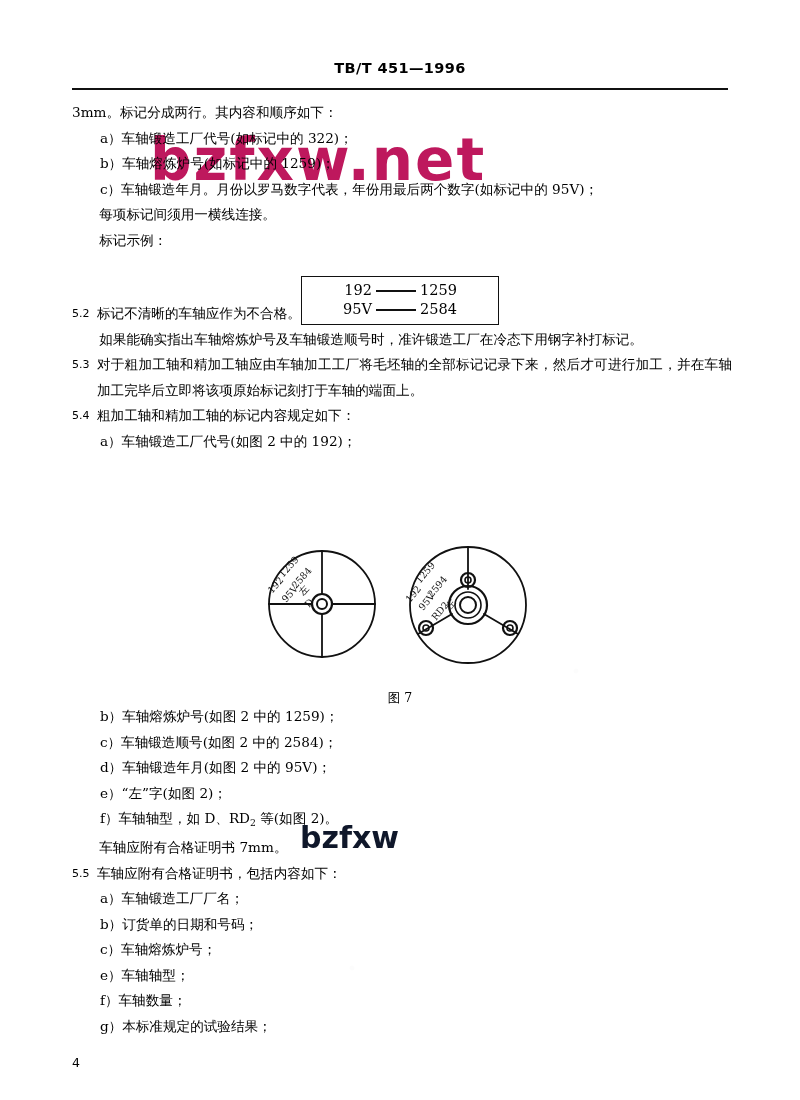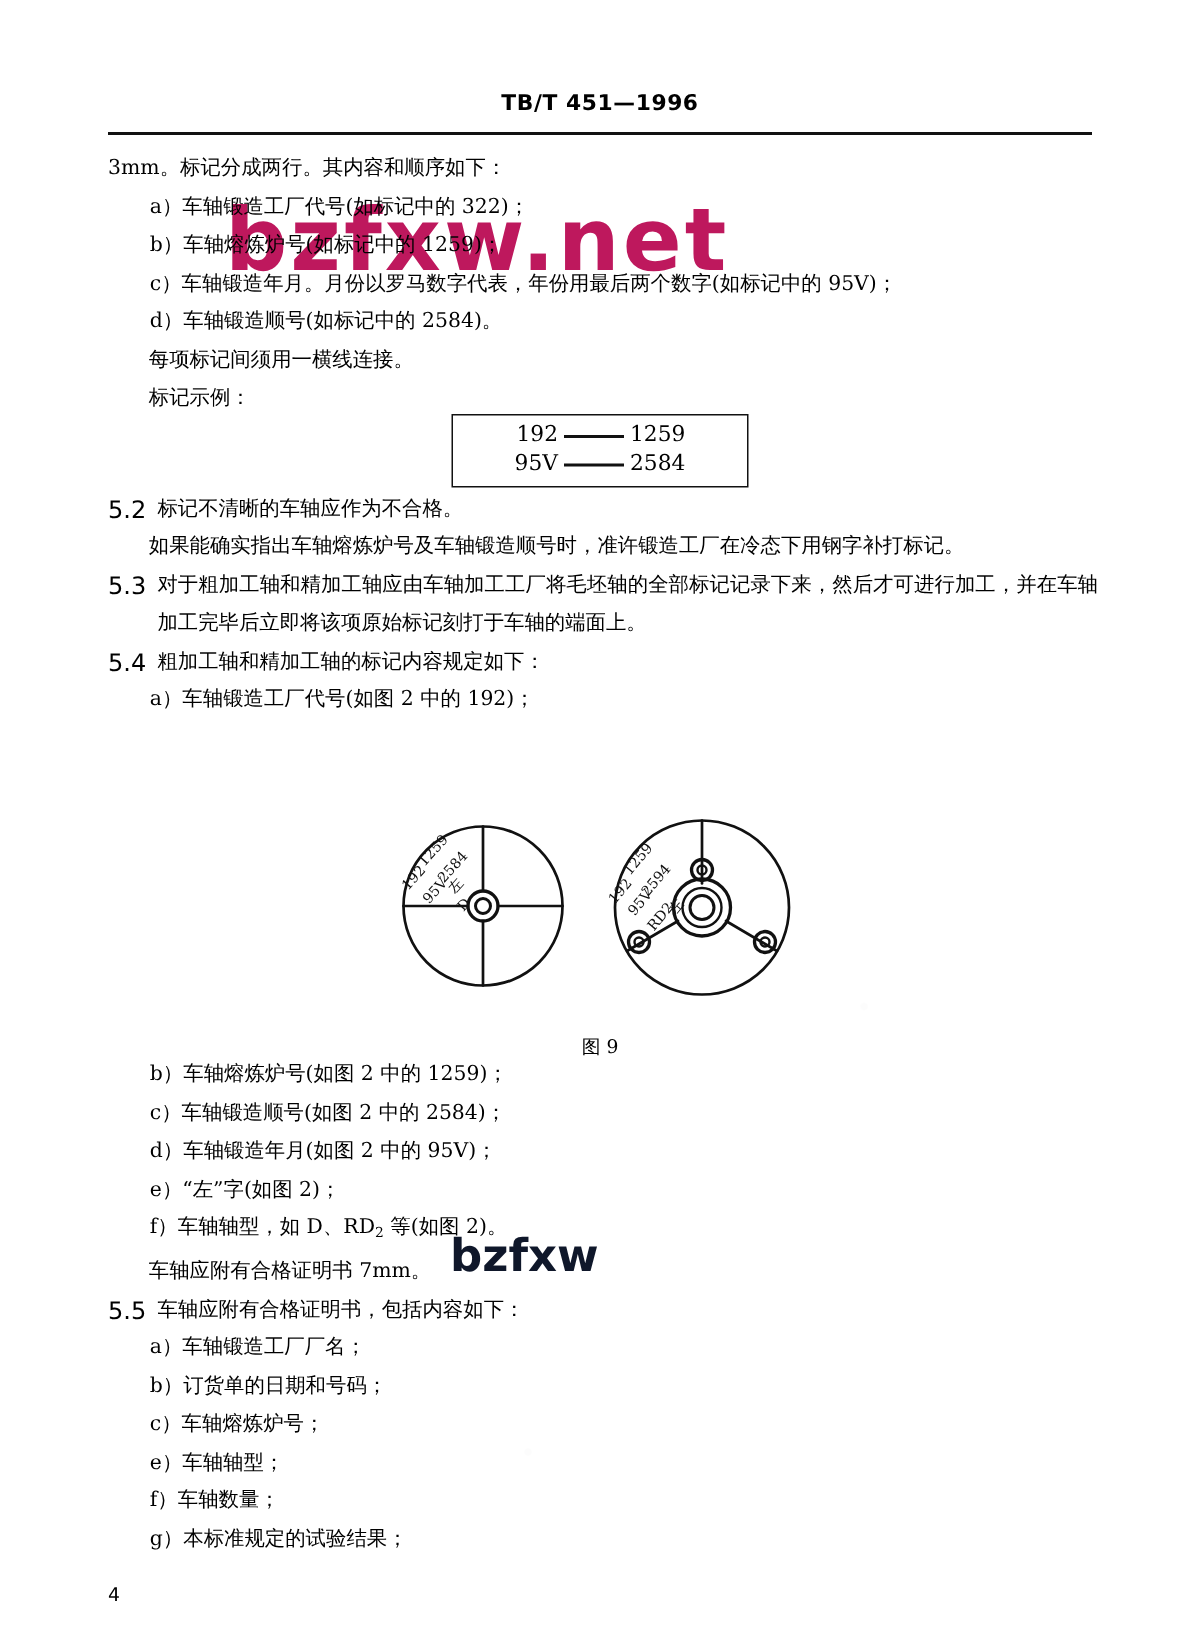--- a/index.html
+++ b/index.html
@@ -105,21 +105,21 @@
     text-indent: 0;
   }
   .clause {
     display: flex;
     gap: 0.55em;
     text-indent: 0;
   }
   .clause-num {
     flex: 0 0 auto;
     font-family: "DejaVu Sans", "Liberation Sans", sans-serif;
-    font-size: 16px;
+    font-size: 11px;
     font-weight: 400;
   }
   .clause-body { flex: 1 1 auto; text-align: justify; }
   sub { font-size: 0.68em; vertical-align: -0.28em; }
 
   
   .mark-box-wrap {
     position: absolute;
     left: 0; right: 0;
     top: 276px;
@@ -193,21 +193,20 @@
     </div>
     <div class="header-rule"></div>
 
     <div class="body-block">
 
       <p class="para-flush">3mm。标记分成两行。其内容和顺序如下：</p>
 
       <p class="item">a）车轴锻造工厂代号(如标记中的 322)；</p>
       <p class="item">b）车轴熔炼炉号(如标记中的 1259)；</p>
       <p class="item">c）车轴锻造年月。月份以罗马数字代表，年份用最后两个数字(如标记中的 95V)；</p>
-      <p class="item">d）车轴锻造顺号(如标记中的 2584)。</p>
 
       <p class="para-indent">每项标记间须用一横线连接。</p>
       <p class="para-indent">标记示例：</p>
 
       <div style="height:48px"></div>
 
       <div class="clause">
         <span class="clause-num">5.2</span>
         <span class="clause-body">标记不清晰的车轴应作为不合格。</span>
       </div>
@@ -293,21 +292,21 @@
         <g font-family="DejaVu Serif, Liberation Serif, serif" font-size="9.5" fill="#111">
           <text transform="translate(420,66) rotate(-50)">1259</text>
           <text transform="translate(432,80) rotate(-50)">2594</text>
           <text transform="translate(410,85) rotate(-50)">192</text>
           <text transform="translate(423,93) rotate(-50)">95V</text>
           <text transform="translate(436,103) rotate(-50)">RD2</text>
           <text transform="translate(450,92) rotate(-50)">左</text>
         </g>
       </svg>
 
-      <div class="fig-caption">图 9</div>
+      <div class="fig-caption">图 7</div>
     </div>
 
     <div class="body-block" style="top:704px;">
       <p class="item">b）车轴熔炼炉号(如图 2 中的 1259)；</p>
       <p class="item">c）车轴锻造顺号(如图 2 中的 2584)；</p>
       <p class="item">d）车轴锻造年月(如图 2 中的 95V)；</p>
       <p class="item">e）“左”字(如图 2)；</p>
       <p class="item"><span>f）车轴轴型，如 D、RD</span><sub>2</sub><span> 等(如图 2)。</span></p>
 
       <p class="para-indent">车轴应附有合格证明书 7mm。</p>

